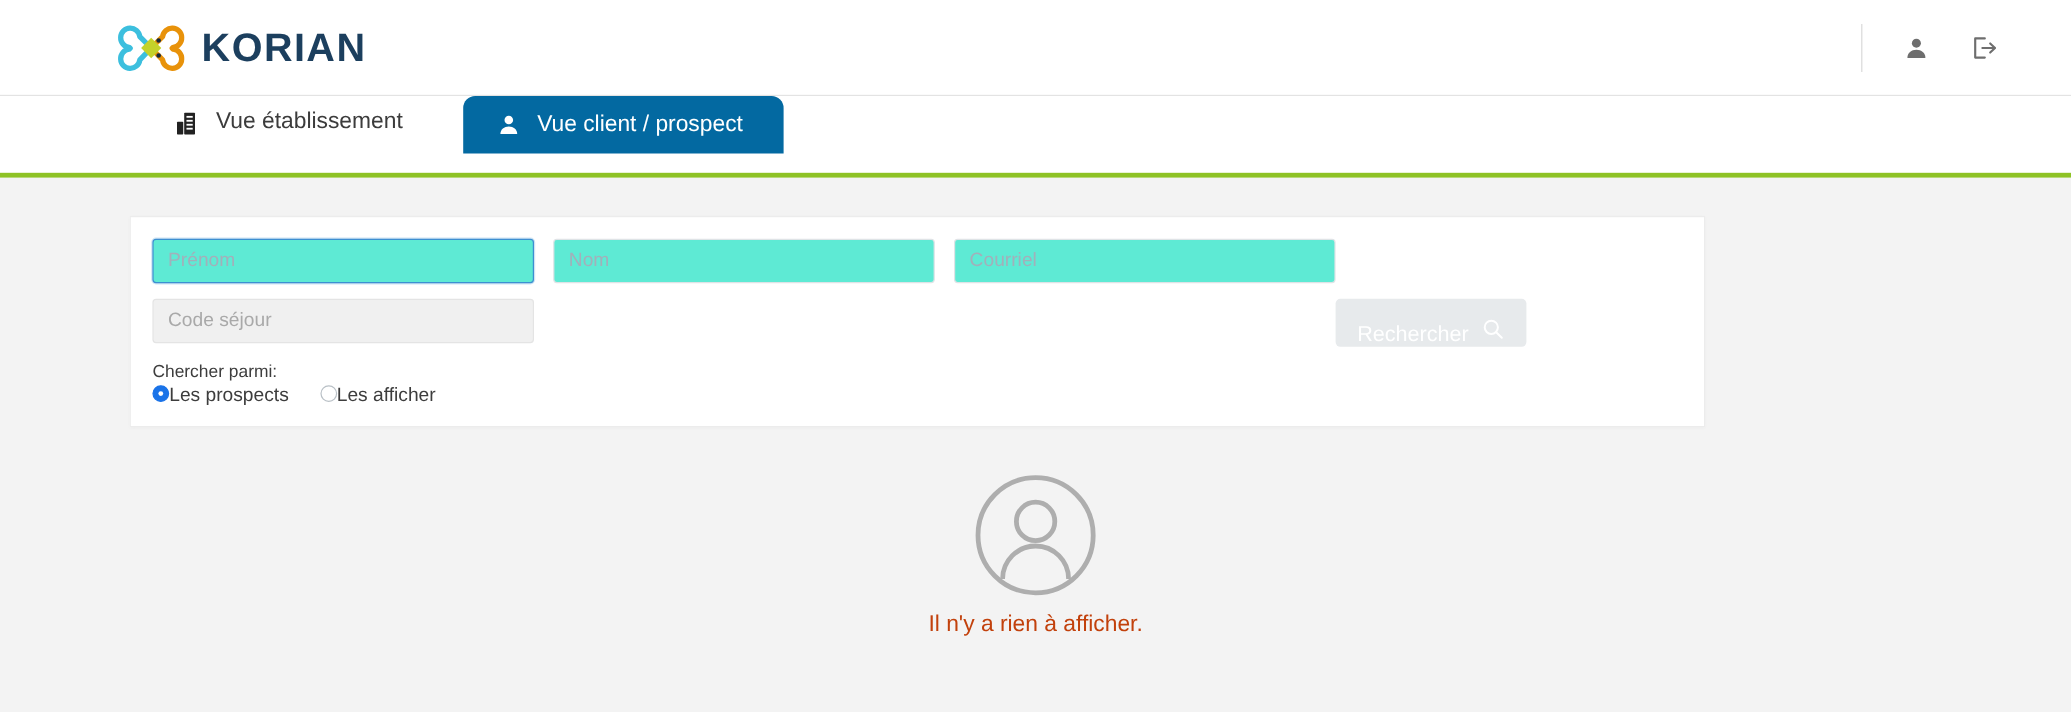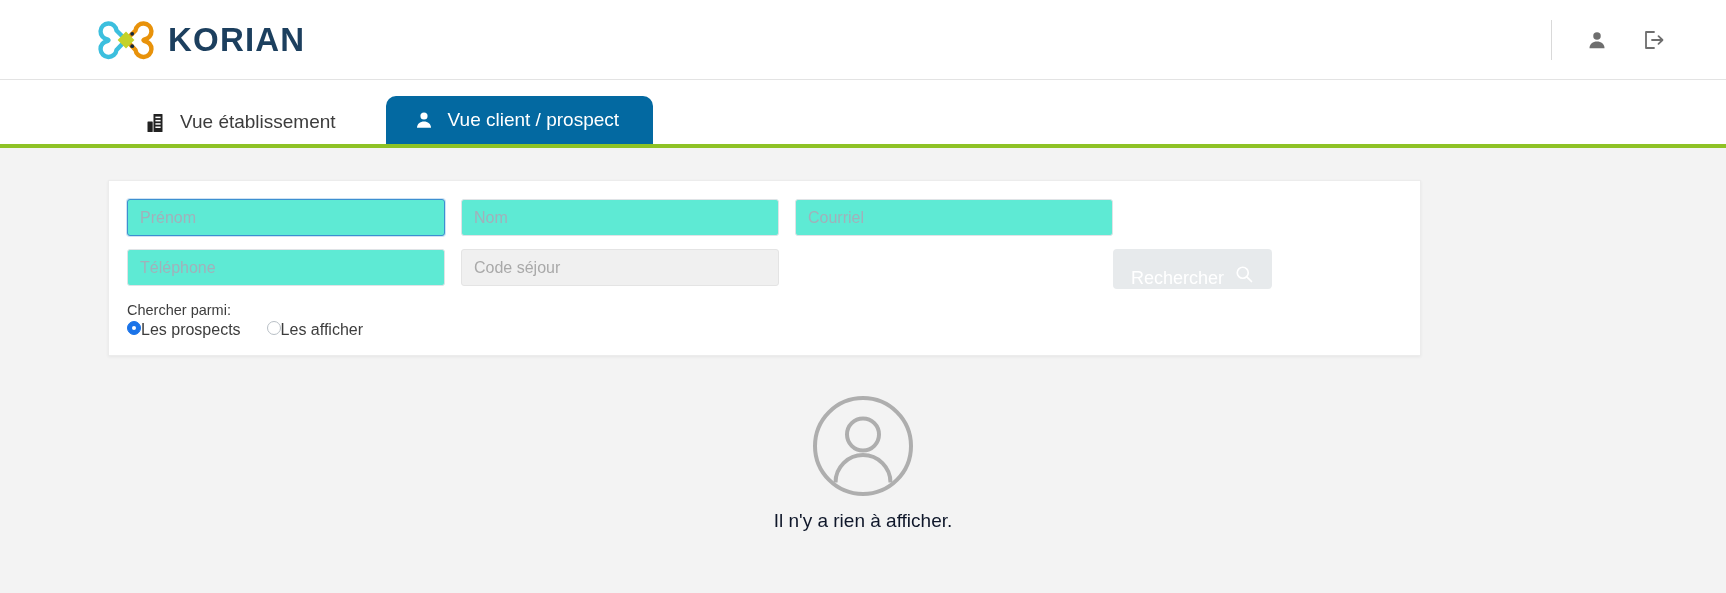--- a/index.html
+++ b/index.html
@@ -55,21 +55,20 @@
     display: flex; align-items: center; justify-content: center;
     color: #6e6e6e;
     cursor: pointer;
   }
 
   
   .tabbar {
     height: 68px;
     background: #ffffff;
     display: flex;
-    align-items: flex-end;
     padding-left: 120px;
     position: relative;
     border-bottom: 4px solid #8ec225;
   }
   .tab {
     display: flex;
     align-items: center;
     gap: 14px;
     height: 44px;
     padding: 0 26px;
@@ -191,21 +190,21 @@
   
   .empty {
     margin-top: 38px;
     display: flex;
     flex-direction: column;
     align-items: center;
     gap: 12px;
   }
   .empty-text {
     font-size: 19px;
-    color: #0f172a;
+    color: #c2410c;
   }
 </style>
 </head>
 <body>
 
 <div class="header">
   <div class="brand">
     <svg class="brand-mark" viewBox="0 0 56 46">
       <g fill="none" stroke-width="4.4" stroke-linejoin="round" stroke-linecap="round">
         <path d="M28 23 L18.5 13.5 A8 8 0 1 0 9.6 22.4 L10.5 23.2 L9.6 24
@@ -270,21 +269,20 @@
 
   <div class="search-panel">
 
     <div class="row">
       <input class="fld focused" placeholder="Prénom" style="">
       <input class="fld" placeholder="Nom" style="">
       <input class="fld" placeholder="Courriel" style="">
     </div>
 
     <div class="row">
-      <input class="fld" placeholder="Téléphone" style="">
       <input class="fld disabled" disabled="" placeholder="Code séjour" style="">
       <div class="spacer-flex"></div>
       <button class="btn-search" disabled="">
         <span>Rechercher</span>
         <span>
           <svg width="20" height="20" viewBox="0 0 24 24" fill="none" stroke="#ffffff" stroke-width="2" stroke-linecap="round">
             <circle cx="10.5" cy="10.5" r="6.6"></circle>
             <path d="M15.4 15.4 21 21"></path>
           </svg>
         </span>

